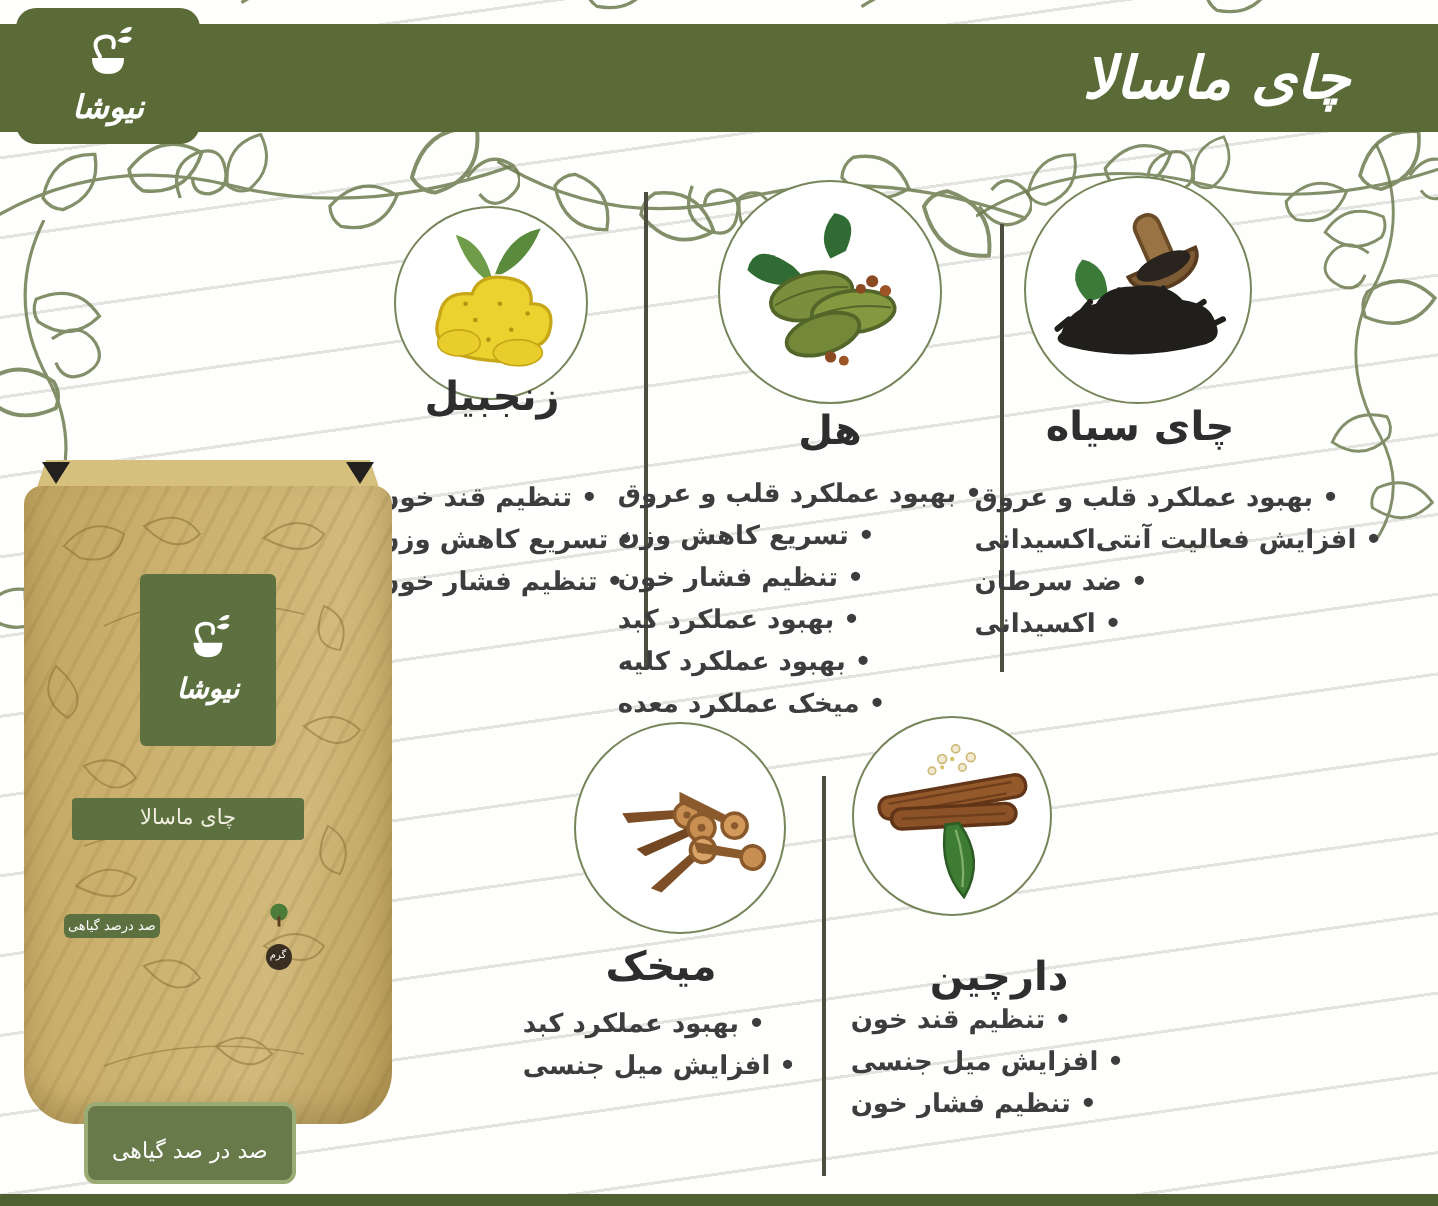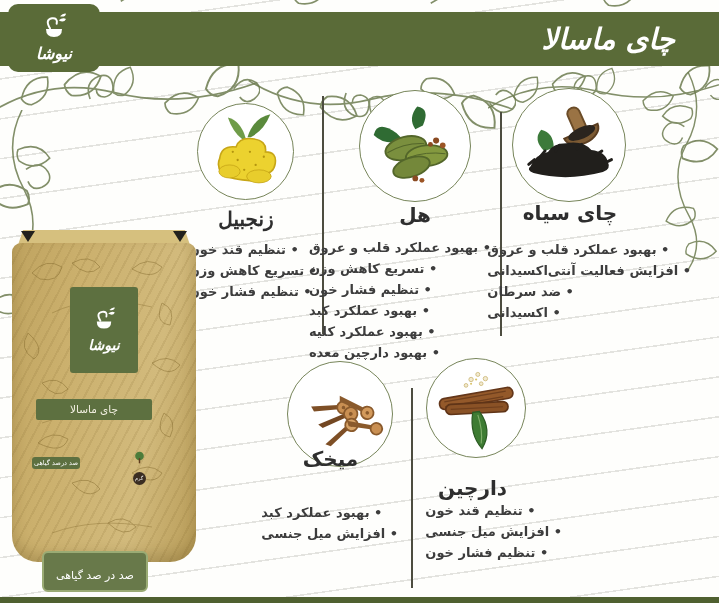--- a/index.html
+++ b/index.html
@@ -43,25 +43,25 @@
   #c-cardamom { left:359px; top:90px;  width:112px; height:112px; }
   #c-tea      { left:512px; top:88px;  width:114px; height:114px; }
   #c-cloves   { left:287px; top:361px; width:106px; height:106px; }
   #c-cinnamon { left:426px; top:358px; width:100px; height:100px; }
   .circle svg { width:86%; height:86%; }
   
   .ing-label {
     position:absolute; text-align:center; font-weight:bold; font-size:20px;
     color:#2e2e2e; direction:rtl; z-index:3;
   }
-  #l-ginger   { left:186px; top:207px; width:120px;font-family:Liberation Serif, serif; }
+  #l-ginger   { left:186px; top:186px; width:120px; }
   #l-cardamom { left:365px; top:203px; width:100px; }
   #l-tea      { left:505px; top:201px; width:130px; }
-  #l-cloves   { left:278px; top:447px; width:105px; }
-  #l-cinnamon { left:420px; top:476px; width:105px; }
+  #l-cloves   { left:278px; top:471px; width:105px; }
+  #l-cinnamon { left:447px; top:476px; width:105px; }
   
   .benefits {
     position:absolute; direction:rtl; text-align:left; z-index:3;
     color:#3d3d3d; font-size:13px; font-weight:600; line-height:21px; white-space:nowrap;
   }
   .benefit::before { content:"• "; color:#3d3d3d; }
   #b-ginger   { right:402px; top:239px; }
   #b-cardamom { right:228px; top:237px; }
   #b-tea      { right:28px;  top:239px; }
   #b-cloves   { right:321px; top:502px; }
@@ -224,21 +224,21 @@
       <circle cx="57" cy="86" r="2.6" fill="#9c5526"></circle>
     </svg>
   </div>
   <div class="ing-label" id="l-cardamom">هل</div>
   <div class="benefits" id="b-cardamom">
     <div class="benefit">بهبود عملکرد قلب و عروق</div>
     <div class="benefit">تسریع کاهش وزن</div>
     <div class="benefit">تنظیم فشار خون</div>
     <div class="benefit">بهبود عملکرد کبد</div>
     <div class="benefit">بهبود عملکرد کلیه</div>
-    <div class="benefit">بهبود دارچین معده</div>
+    <div class="benefit">میخک عملکرد معده</div>
   </div>
 
   <div class="circle" id="c-tea">
     <svg viewBox="0 0 100 100">
       <path d="M24,56 q-12,-12 -3,-22 q13,3 13,19 z" fill="#3c7a3a"></path>
       <g transform="rotate(-24 62 40)">
         <rect x="58" y="10" width="13" height="28" rx="6" fill="#9a7344" stroke="#6b4c28" stroke-width="2"></rect>
         <path d="M45,36 a19,13 0 1 0 38,0 z" fill="#7c5a33" stroke="#5a3d20" stroke-width="2"></path>
         <ellipse cx="64" cy="38" rx="15" ry="6" fill="#2a241e"></ellipse>
       </g>

